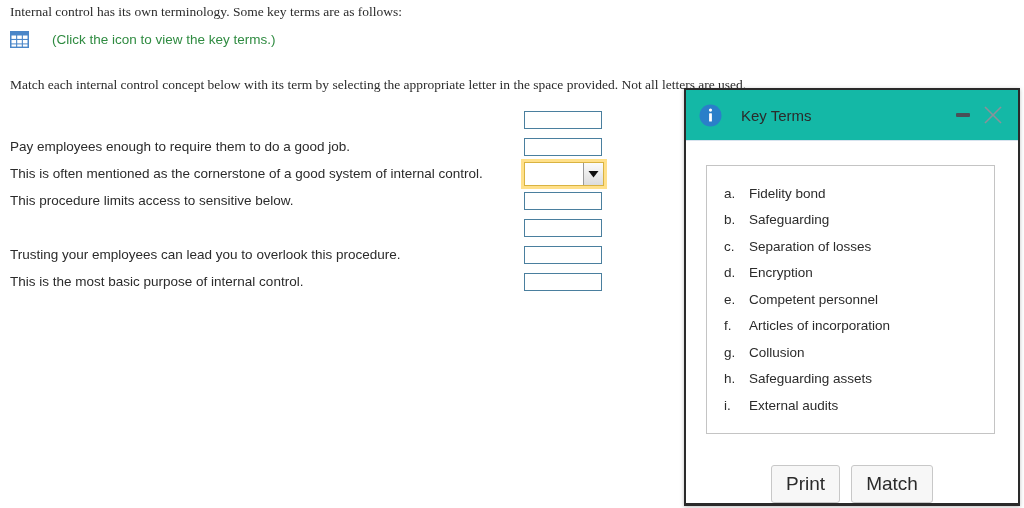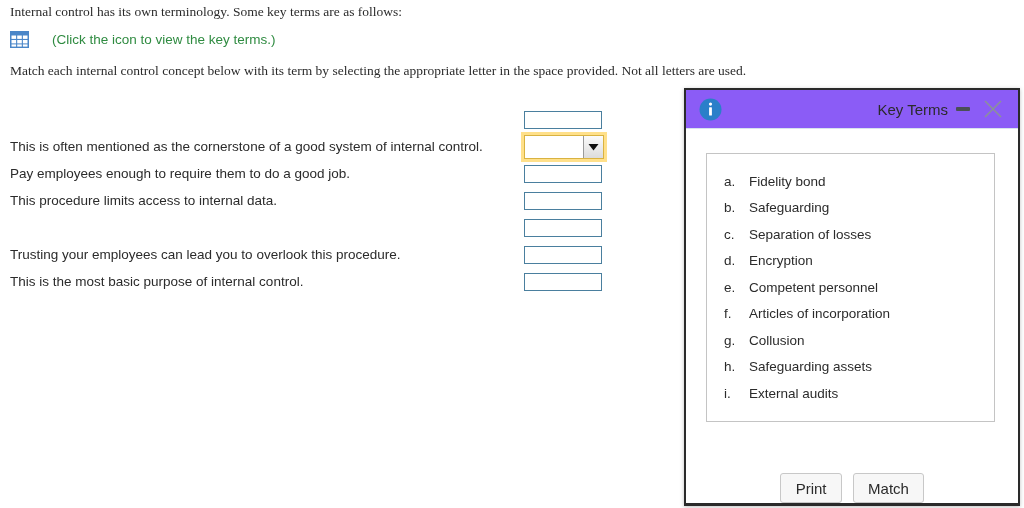--- a/index.html
+++ b/index.html
@@ -20,21 +20,21 @@
   
   .intro-line {
     position: absolute;
     left: 10px;
     white-space: nowrap;
     font-size: 13.5px;
     color: #2b2b2b;
     font-family: Liberation Serif, serif;
   }
   #intro-1 { top: 4px; }
-  #intro-3 { top: 63px; }
+  #intro-3 { top: 77px; }
 
   .icon-line {
     position: absolute;
     left: 10px;
     top: 31px;
     display: flex;
     align-items: center;
     gap: 23px;
   }
   .grid-icon {
@@ -113,29 +113,28 @@
     height: 418px;
     background: #ffffff;
     border: 2px solid #2a2a2a;
     border-bottom: 3px solid #2a2a2a;
     box-sizing: border-box;
     box-shadow: 0 1px 4px rgba(0,0,0,0.25);
     display: flex;
     flex-direction: column;
   }
   .dialog-header {
-    height: 39px;
-    background: #8b5cf6;
+    height: 51px;
+    background: #14b8a6;
     border-bottom: 1px solid #d7e3ee;
     display: flex;
     align-items: center;
     padding: 0 10px 0 13px;
     box-sizing: border-box;
     flex: 0 0 auto;
-    text-align: right;
   }
   .info-icon {
     width: 23px;
     height: 23px;
     flex: 0 0 auto;
   }
   .dialog-title {
     margin-left: 19px;
     font-size: 15px;
     color: #2b2b2b;
@@ -188,27 +187,27 @@
 
   .dialog-footer {
     flex: 0 0 auto;
     display: flex;
     justify-content: center;
     gap: 11px;
     padding: 14px 0 0 0;
   }
   .dlg-btn {
     min-width: 62px;
-    height: 30px;
+    height: 38px;
     padding: 0 14px;
     background: #f7f7f7;
     border: 1px solid #c8c8c8;
     border-radius: 3px;
     font-family: "Liberation Sans", sans-serif;
-    font-size: 15px;
+    font-size: 19px;
     color: #2b2b2b;
     cursor: pointer;
   }
 </style>
 </head>
 <body>
 
 <div class="intro-line" id="intro-1">Internal control has its own terminology. Some key terms are as follows:</div>
 
 <div class="icon-line">
@@ -229,35 +228,35 @@
   <span class="icon-link">(Click the icon to view the key terms.)</span>
 </div>
 
 <div class="intro-line" id="intro-3">Match each internal control concept below with its term by selecting the appropriate letter in the space provided. Not all letters are used.</div>
 
 <div id="match-list">
     <div class="match-row">
       <div class="answer-box"></div>
     </div>
     <div class="match-row">
+      <div class="match-label">Pay employees enough to require them to do a good job.</div>
+      <div class="answer-box"></div>
+    </div>
+    <div class="match-row">
       <div class="match-label">This is often mentioned as the cornerstone of a good system of internal control.</div>
       <div class="answer-box focused">
         <span class="dropdown-arrow">
           <svg width="11" height="8" viewBox="0 0 11 8" xmlns="http://www.w3.org/2000/svg">
             <polygon points="0.5,1 10.5,1 5.5,7.5" fill="#101010"></polygon>
           </svg>
         </span>
       </div>
     </div>
     <div class="match-row">
-      <div class="match-label">Pay employees enough to require them to do a good job.</div>
-      <div class="answer-box"></div>
-    </div>
-    <div class="match-row">
-      <div class="match-label">This procedure limits access to internal data.</div>
+      <div class="match-label">This procedure limits access to sensitive below.</div>
       <div class="answer-box"></div>
     </div>
     <div class="match-row">
       <div class="answer-box"></div>
     </div>
     <div class="match-row">
       <div class="match-label">Trusting your employees can lead you to overlook this procedure.</div>
       <div class="answer-box"></div>
     </div>
     <div class="match-row">

